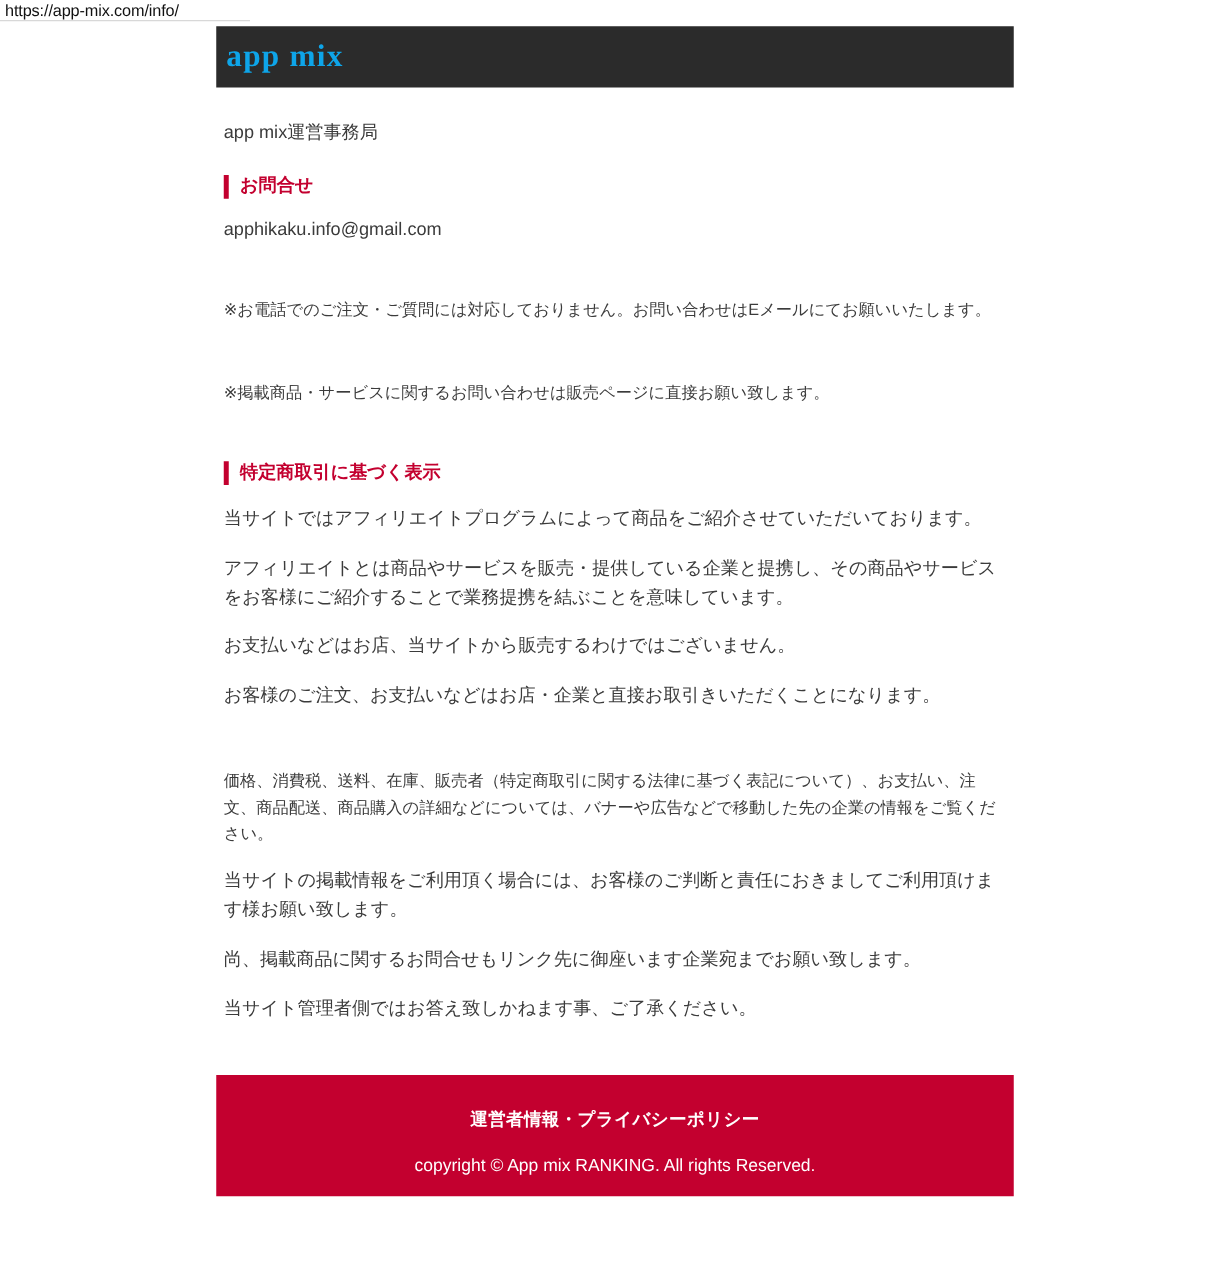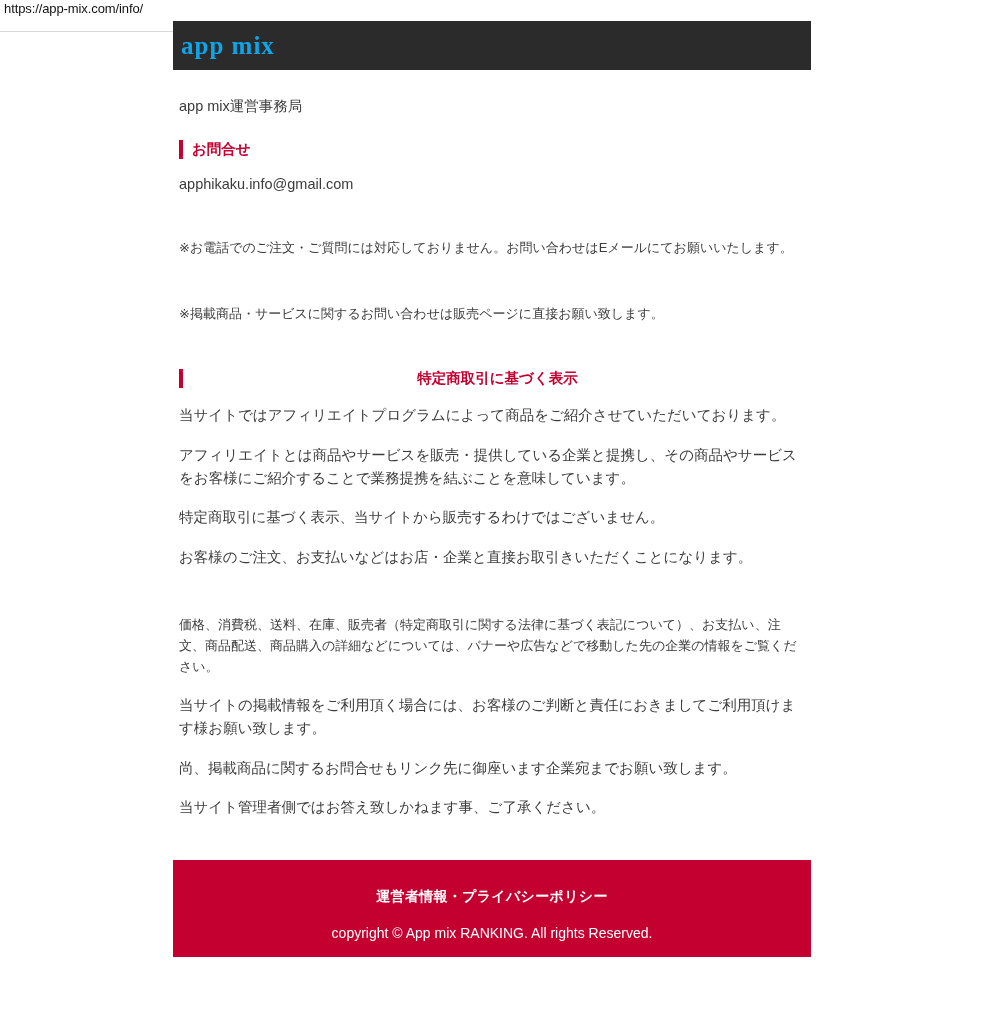--- a/index.html
+++ b/index.html
@@ -9,21 +9,21 @@
   }
   body {
     font-family: "Liberation Sans", "DejaVu Sans", sans-serif;
     color: #333333;
     width: 983px;
     height: 1013px;
     position: relative;
     overflow: hidden;
   }
   #urlbar {
-    height: 32px;
+    height: 17px;
     padding: 1px 4px 0 4px;
     font-size: 13px;
     color: #111;
     font-family: "Liberation Sans", sans-serif;
     background: #ffffff;
     border-bottom: 1px solid #d8d8d8;
     letter-spacing: -0.1px;
     white-space: nowrap;
     overflow: hidden;
     box-sizing: border-box;
@@ -63,21 +63,20 @@
     font-size: 14.5px;
     color: #c3002f;
     font-weight: bold;
     margin: 22px 0 0 0;
     padding: 0 0 0 9px;
     border-left: 4px solid #c3002f;
     line-height: 1.3;
   }
   h2.section.spaced {
     margin-top: 44px;
-    text-align: center;
   }
   p.body {
     font-size: 14.5px;
     color: #3b3b3b;
     line-height: 1.62;
     margin: 16px 0 0 0;
   }
   p.body.small {
     font-size: 13px;
     line-height: 1.6;
@@ -126,21 +125,21 @@
     <p class="lead">app mix運営事務局</p>
 
     <h2 class="section">お問合せ</h2>
     <p class="mail">apphikaku.info@gmail.com</p>
     <p class="body small">※お電話でのご注文・ご質問には対応しておりません。お問い合わせはEメールにてお願いいたします。</p>
     <p class="body small">※掲載商品・サービスに関するお問い合わせは販売ページに直接お願い致します。</p>
 
     <h2 class="section spaced">特定商取引に基づく表示</h2>
     <p class="body">当サイトではアフィリエイトプログラムによって商品をご紹介させていただいております。</p>
     <p class="body">アフィリエイトとは商品やサービスを販売・提供している企業と提携し、その商品やサービスをお客様にご紹介することで業務提携を結ぶことを意味しています。</p>
-    <p class="body">特定商取引に基づく表示、当サイトから販売するわけではございません。</p>
+    <p class="body">お支払いなどはお店、当サイトから販売するわけではございません。</p>
     <p class="body">お客様のご注文、お支払いなどはお店・企業と直接お取引きいただくことになります。</p>
     <p class="body small">価格、消費税、送料、在庫、販売者（特定商取引に関する法律に基づく表記について）、お支払い、注文、商品配送、商品購入の詳細などについては、バナーや広告などで移動した先の企業の情報をご覧ください。</p>
 
     <p class="body">当サイトの掲載情報をご利用頂く場合には、お客様のご判断と責任におきましてご利用頂けます様お願い致します。</p>
     <p class="body">尚、掲載商品に関するお問合せもリンク先に御座います企業宛までお願い致します。</p>
     <p class="body">当サイト管理者側ではお答え致しかねます事、ご了承ください。</p>
 
   </div>
 
   <div class="footer">

